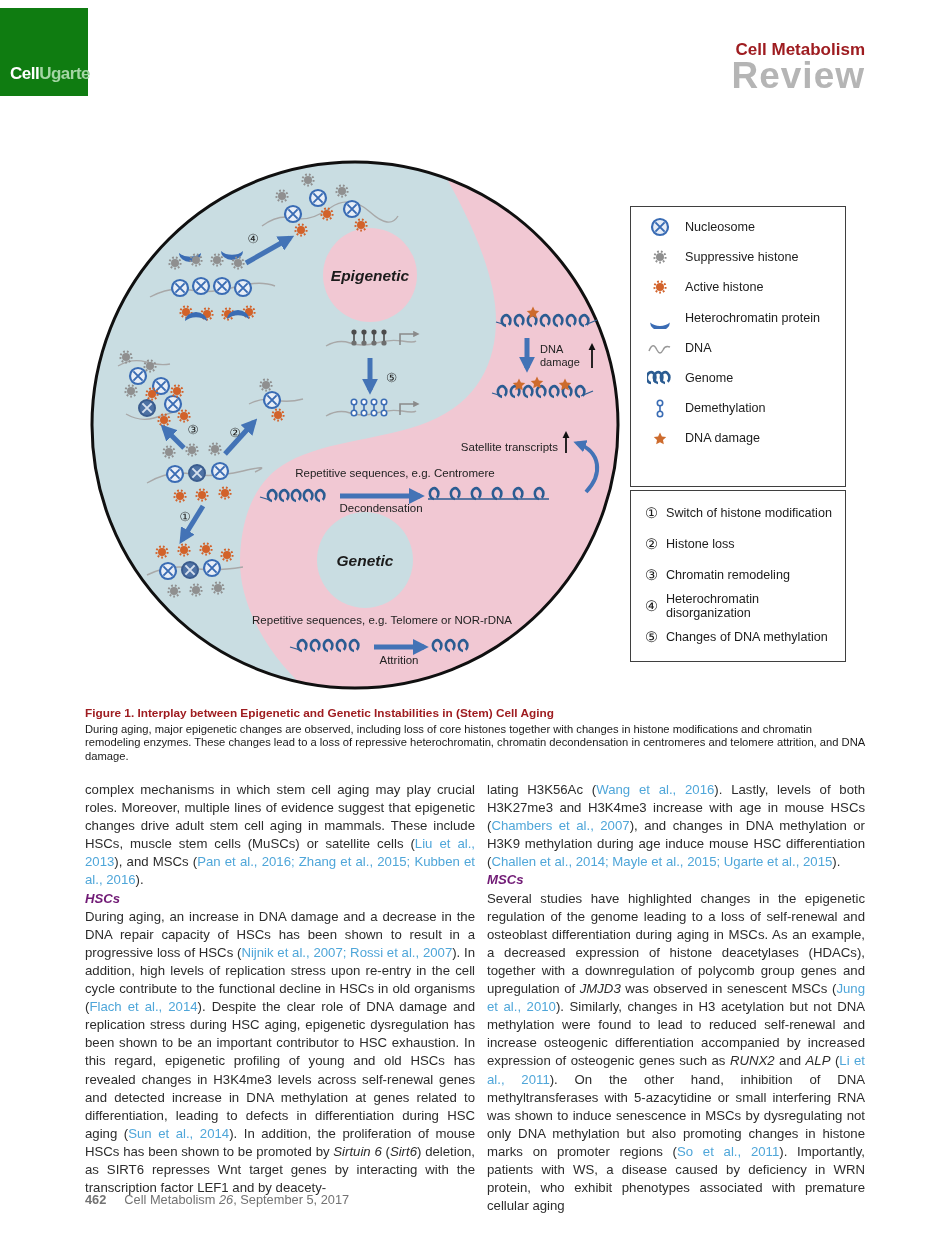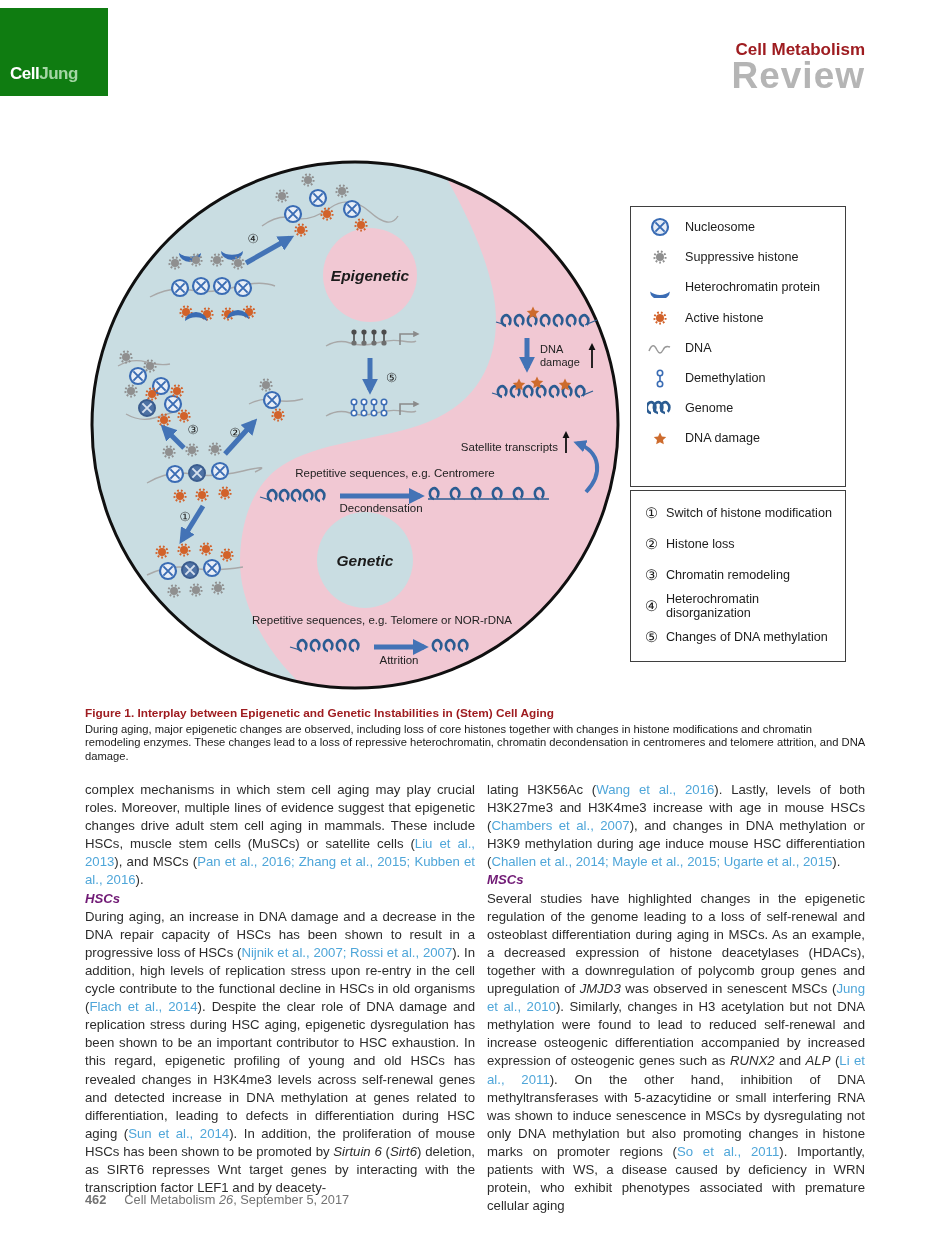--- a/index.html
+++ b/index.html
@@ -1,19 +1,19 @@
 <!DOCTYPE html>
 <html><head>
 <meta charset="utf-8">
 <style>
   html,body{margin:0;padding:0;background:#ffffff;}
   .page{position:relative;width:950px;height:1234px;background:#fff;overflow:hidden;
         font-family:"Liberation Sans",sans-serif;}
   
-  .logo{position:absolute;left:0;top:8px;width:108px;height:88px;background:#0f7c11;
+  .logo{position:absolute;left:0;top:8px;width:88px;height:88px;background:#0f7c11;
         display:flex;align-items:flex-end;padding:0 0 12px 10px;box-sizing:border-box;}
   .lc{color:#ffffff;font-weight:bold;font-size:17px;letter-spacing:-0.5px;}
   .lp{color:#a5d6a5;font-weight:bold;font-size:17px;letter-spacing:-0.5px;}
   .jtitle{position:absolute;right:85px;top:40px;color:#9e1c20;font-weight:bold;font-size:17px;}
   .atype{position:absolute;right:85px;top:55px;color:#b5b5b5;font-weight:bold;font-size:37px;letter-spacing:1px;}
   
   .figsvg{position:absolute;left:85px;top:155px;}
   svg text{font-family:"Liberation Sans",sans-serif;}
   .t-big{font-size:15.5px;font-weight:bold;font-style:italic;fill:#1b1b1b;}
   .t-md{font-size:11.5px;fill:#222;}
@@ -91,21 +91,21 @@
           <path d="M0,0 L10,5 L0,10 Z" fill="#111"></path>
         </marker>
       <marker id="ag" viewBox="0 0 10 10" refX="6" refY="5" markerWidth="4" markerHeight="4" orient="auto">
           <path d="M0,0 L10,5 L0,10 Z" fill="#8a8a8a"></path>
         </marker>
     </defs>
   </svg>
 
   <div class="logo">
     <span class="lc">Cell</span>
-      <span class="lp">Jung</span>
+      <span class="lp">Ugarte</span>
   </div>
   <div class="jtitle">Cell Metabolism</div>
   <div class="atype">Review</div>
 
   <svg class="figsvg" width="780" height="545" viewBox="85 155 780 545">
     <defs>
         <clipPath id="cc">
           <circle cx="355" cy="425" r="263"></circle>
         </clipPath>
       </defs>
@@ -311,60 +311,60 @@
         <span class="lic">
           <svg width="26" height="22" viewBox="-13 -11 26 22">
             <use href="#hg"></use>
           </svg>
         </span>
         <span class="llab">Suppressive histone</span>
       </div>
     <div class="lrow">
         <span class="lic">
           <svg width="26" height="22" viewBox="-13 -11 26 22">
+            <use href="#ho"></use>
+          </svg>
+        </span>
+        <span class="llab">Active histone</span>
+      </div>
+    <div class="lrow">
+        <span class="lic">
+          <svg width="26" height="22" viewBox="-13 -11 26 22">
             <g transform="translate(0,1) scale(0.9)">
               <use href="#cd"></use>
             </g>
           </svg>
         </span>
         <span class="llab">Heterochromatin protein</span>
       </div>
     <div class="lrow">
         <span class="lic">
           <svg width="26" height="22" viewBox="-13 -11 26 22">
-            <use href="#ho"></use>
-          </svg>
-        </span>
-        <span class="llab">Active histone</span>
-      </div>
-    <div class="lrow">
-        <span class="lic">
-          <svg width="26" height="22" viewBox="-13 -11 26 22">
             <path d="M-11,3 q4,-10 8,-1 q3,6 6,0 q2,-5 7,-3" stroke="#999" stroke-width="1.5" fill="none"></path>
           </svg>
         </span>
         <span class="llab">DNA</span>
-      </div>
-    <div class="lrow">
-        <span class="lic">
-          <svg width="26" height="22" viewBox="-13 -11 26 22">
-            <use href="#de" y="6"></use>
-          </svg>
-        </span>
-        <span class="llab">Demethylation</span>
       </div>
     <div class="lrow">
         <span class="lic">
           <svg width="26" height="22" viewBox="-13 -11 26 22">
             <use href="#cl" x="-9" y="5"></use>
             <use href="#cl" x="-2" y="5"></use>
             <use href="#cl" x="5" y="5"></use>
           </svg>
         </span>
         <span class="llab">Genome</span>
+      </div>
+    <div class="lrow">
+        <span class="lic">
+          <svg width="26" height="22" viewBox="-13 -11 26 22">
+            <use href="#de" y="6"></use>
+          </svg>
+        </span>
+        <span class="llab">Demethylation</span>
       </div>
     <div class="lrow">
         <span class="lic">
           <svg width="26" height="22" viewBox="-13 -11 26 22">
             <use href="#st" y="1"></use>
           </svg>
         </span>
         <span class="llab">DNA damage</span>
       </div>
   </div>

